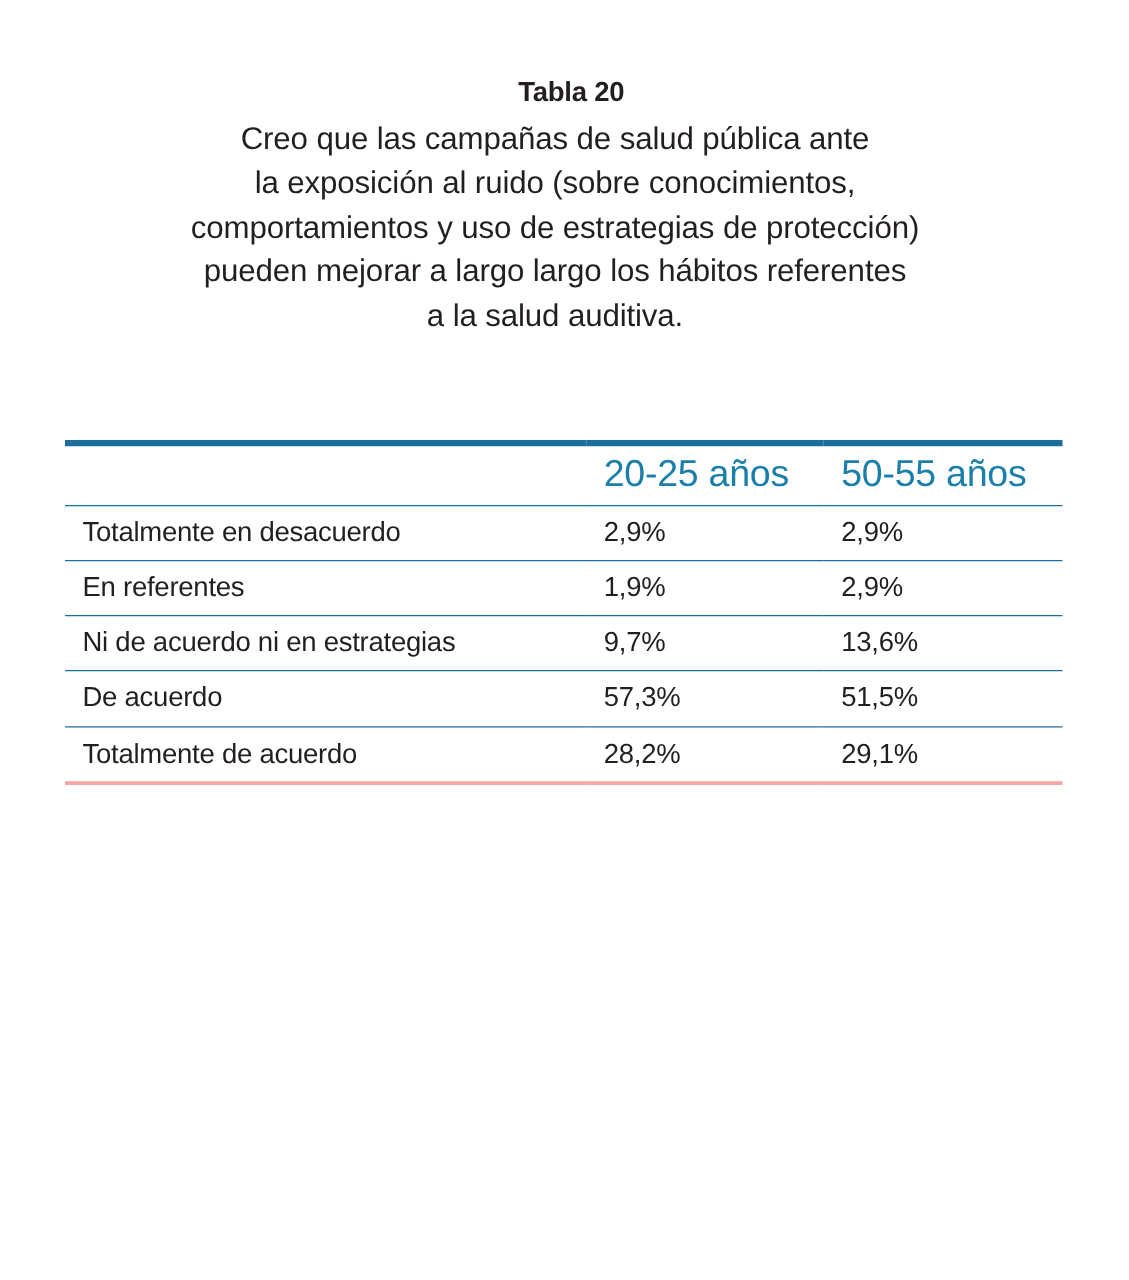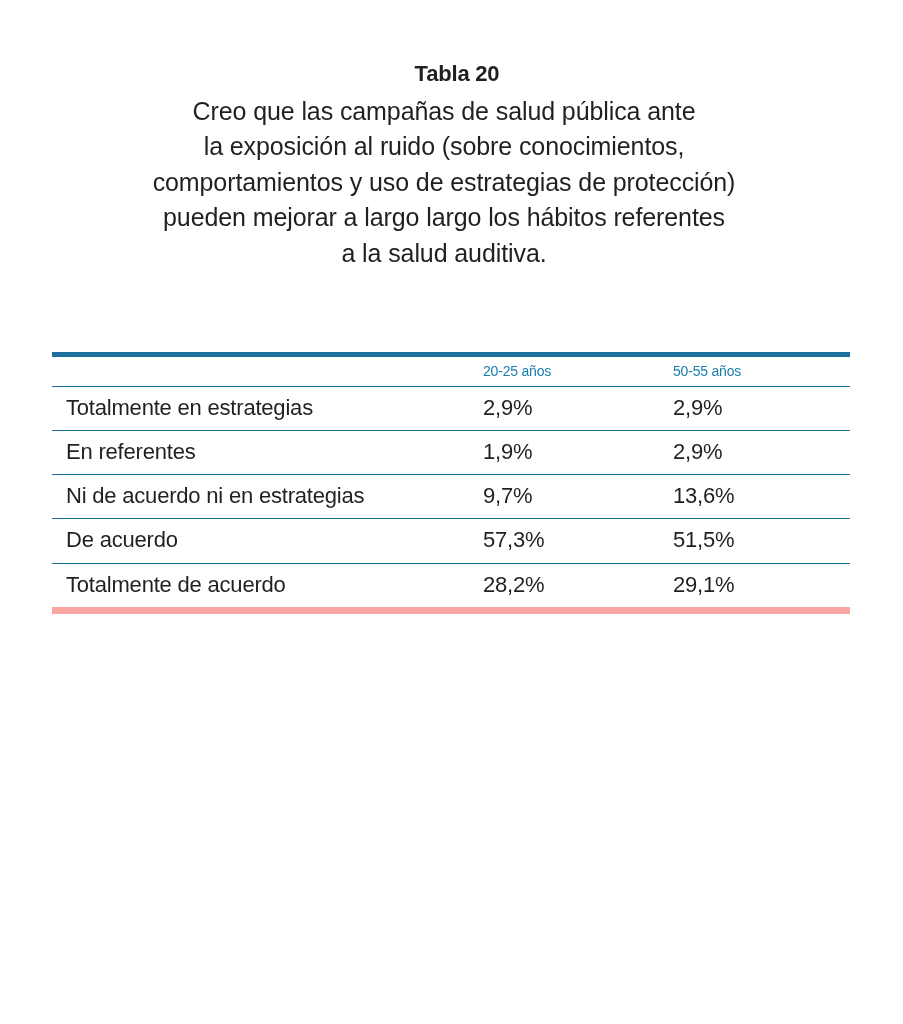--- a/index.html
+++ b/index.html
@@ -57,21 +57,21 @@
     width: 798px;
     border-collapse: collapse;
     table-layout: fixed;
   }
   table.data-table col.c-label { width: 417px; }
   table.data-table col.c-v1 { width: 190px; }
   table.data-table col.c-v2 { width: 191px; }
 
   table.data-table thead th {
     text-align: left;
-    font-size: 14px;
+    font-size: 30px;
     font-weight: normal;
     color: #1a7fab;
     padding: 6px 0 7px 14px;
     border-top: 5px solid #1c6e9c;
     border-bottom: 1.5px solid #1c6e9c;
     vertical-align: bottom;
     letter-spacing: -0.2px;
   }
   table.data-table thead th.h-label {
     border-bottom: 1.5px solid #1c6e9c;
@@ -80,21 +80,21 @@
   table.data-table tbody td {
     font-size: 22px;
     color: #231f20;
     padding: 7px 0 8px 14px;
     border-bottom: 1.5px solid #1c6e9c;
     vertical-align: top;
     letter-spacing: -0.2px;
     line-height: 1.28;
   }
   table.data-table tbody tr:last-child td {
-    border-bottom: 7px solid #fca5a5;
+    border-bottom: 3px solid #fca5a5;
   }
   table.data-table tbody td.cell-label {
     padding-left: 14px;
   }
   
   table.data-table tbody td.cell-label,
   table.data-table thead th.h-label {
     position: relative;
   }
 </style>
@@ -122,21 +122,21 @@
     </colgroup>
     <thead>
       <tr>
         <th class="h-label"></th>
         <th>20-25 años</th>
         <th>50-55 años</th>
       </tr>
     </thead>
     <tbody>
       <tr>
-        <td class="cell-label">Totalmente en estrategias</td>
+        <td class="cell-label">Totalmente en desacuerdo</td>
         <td>2,9%</td>
         <td>2,9%</td>
       </tr>
       <tr>
         <td class="cell-label">En referentes</td>
         <td>1,9%</td>
         <td>2,9%</td>
       </tr>
       <tr>
         <td class="cell-label">Ni de acuerdo ni en estrategias</td>

